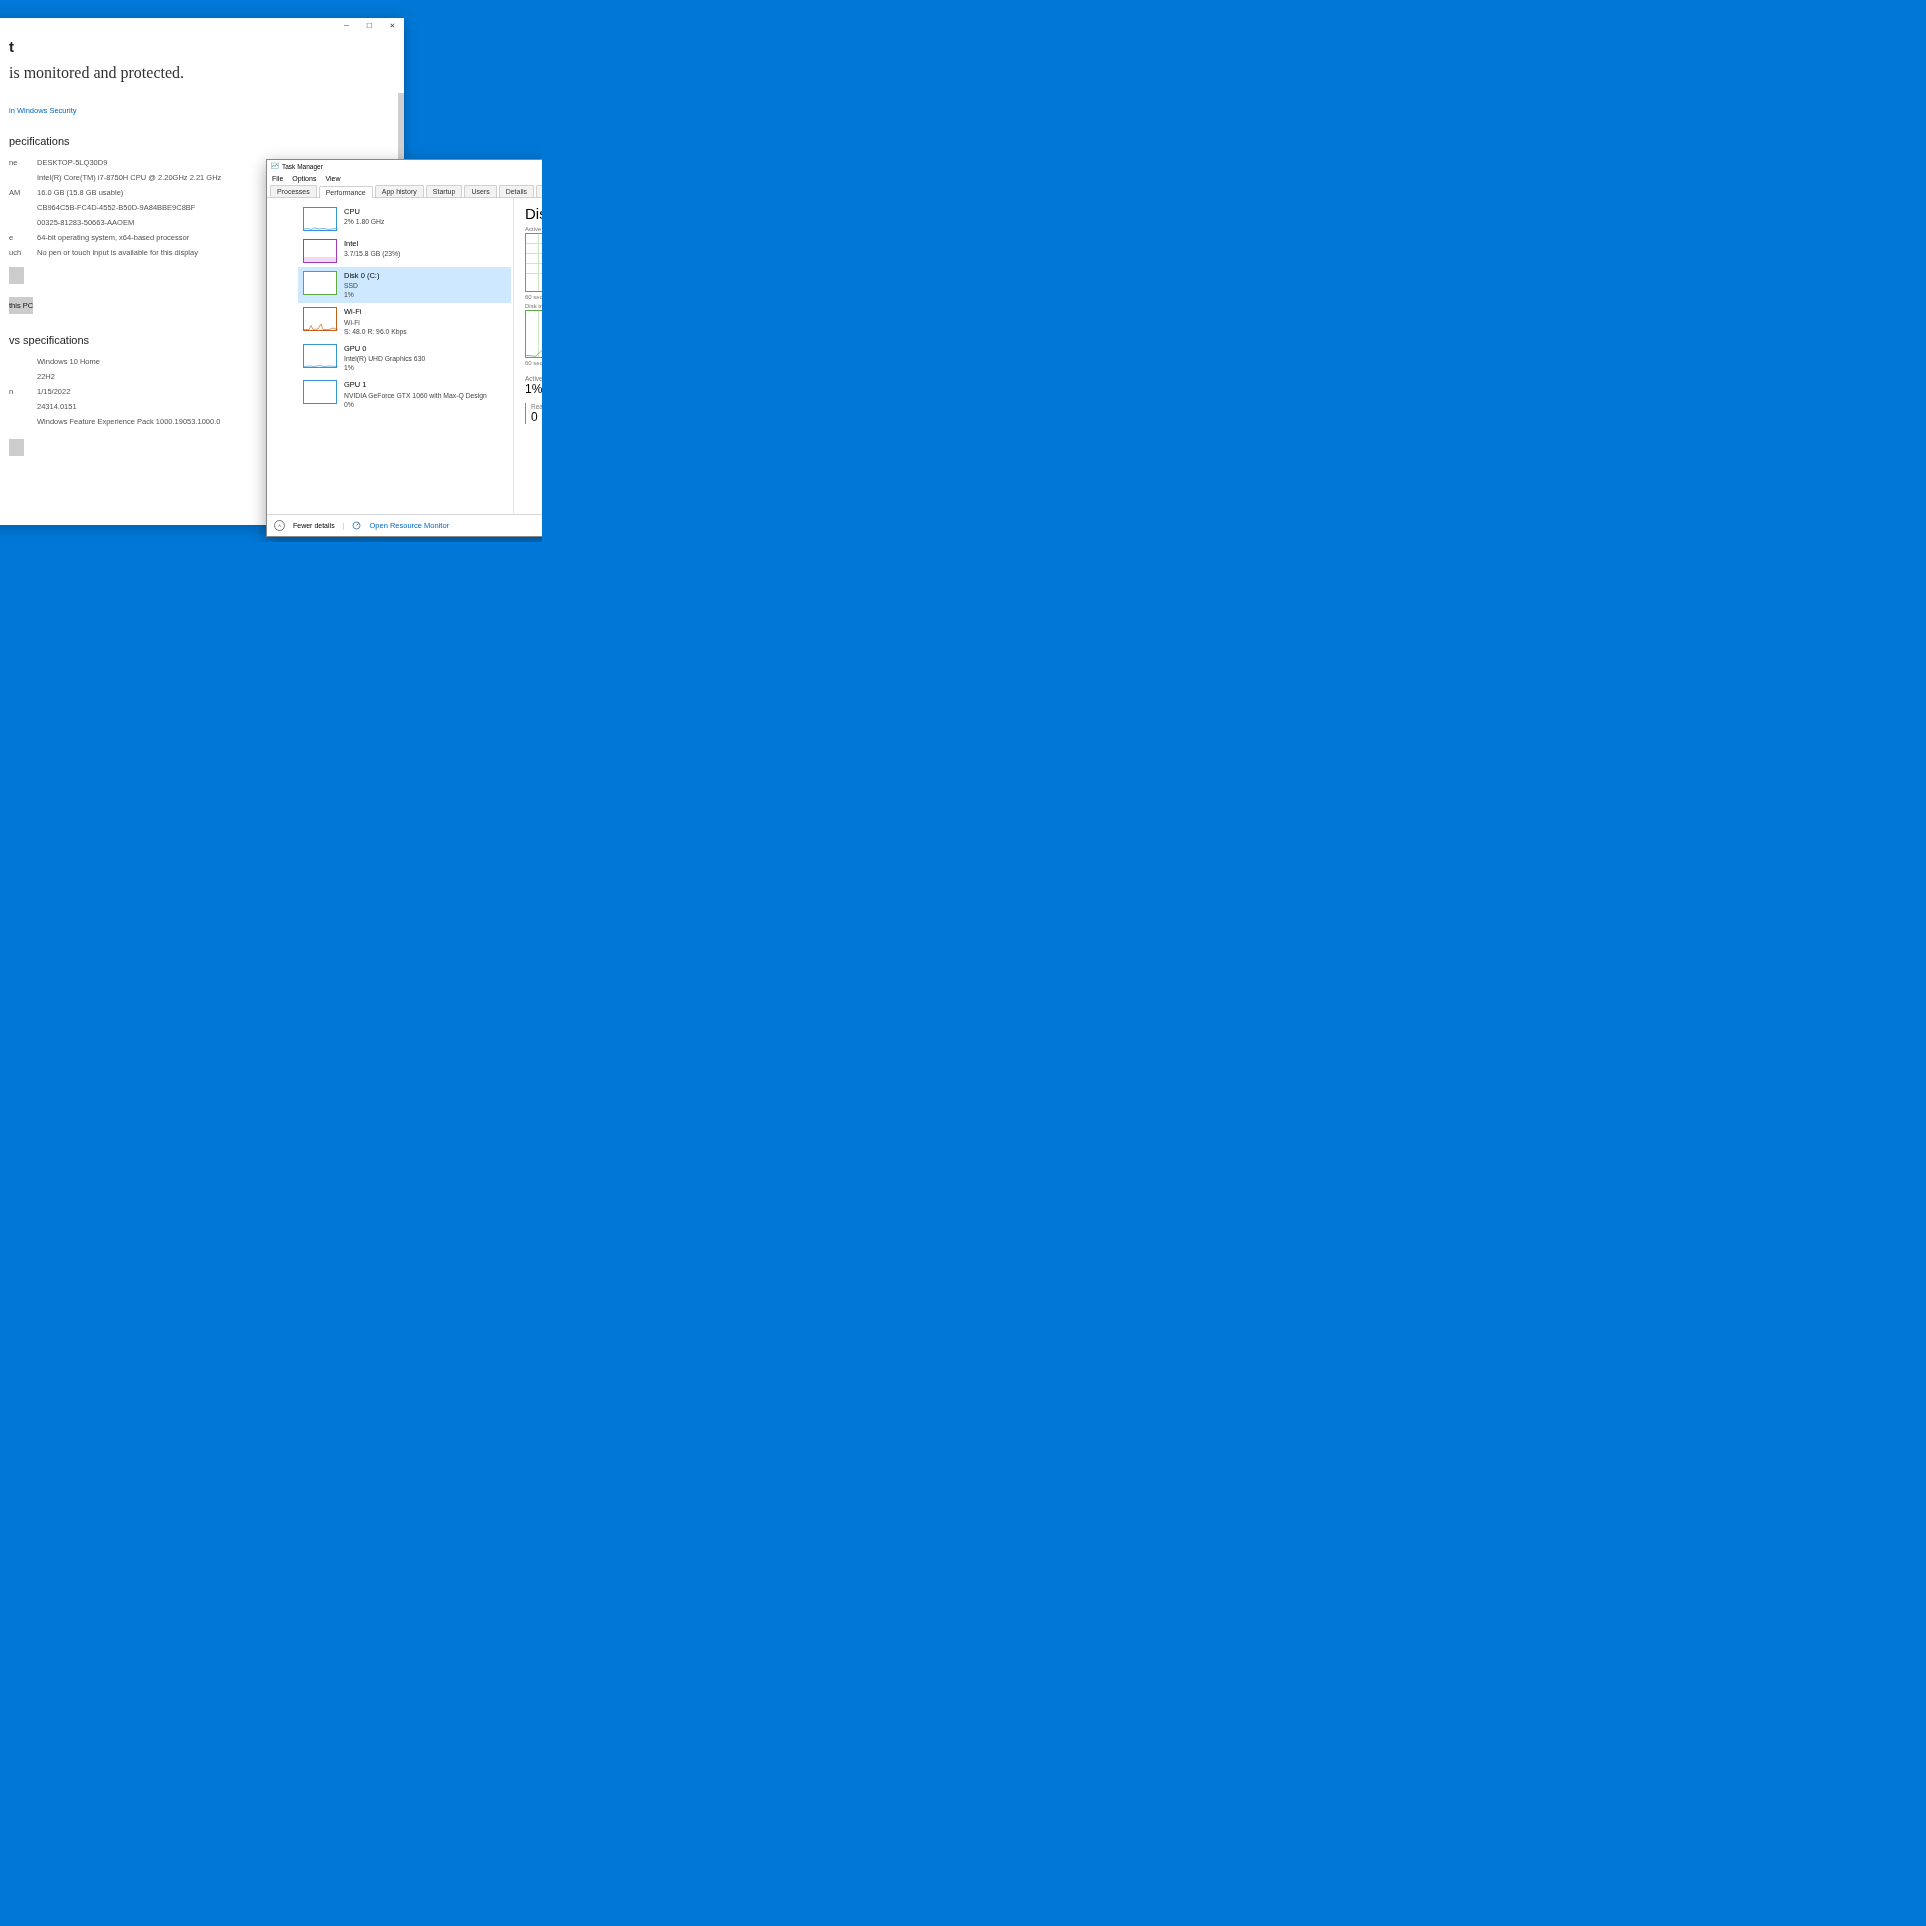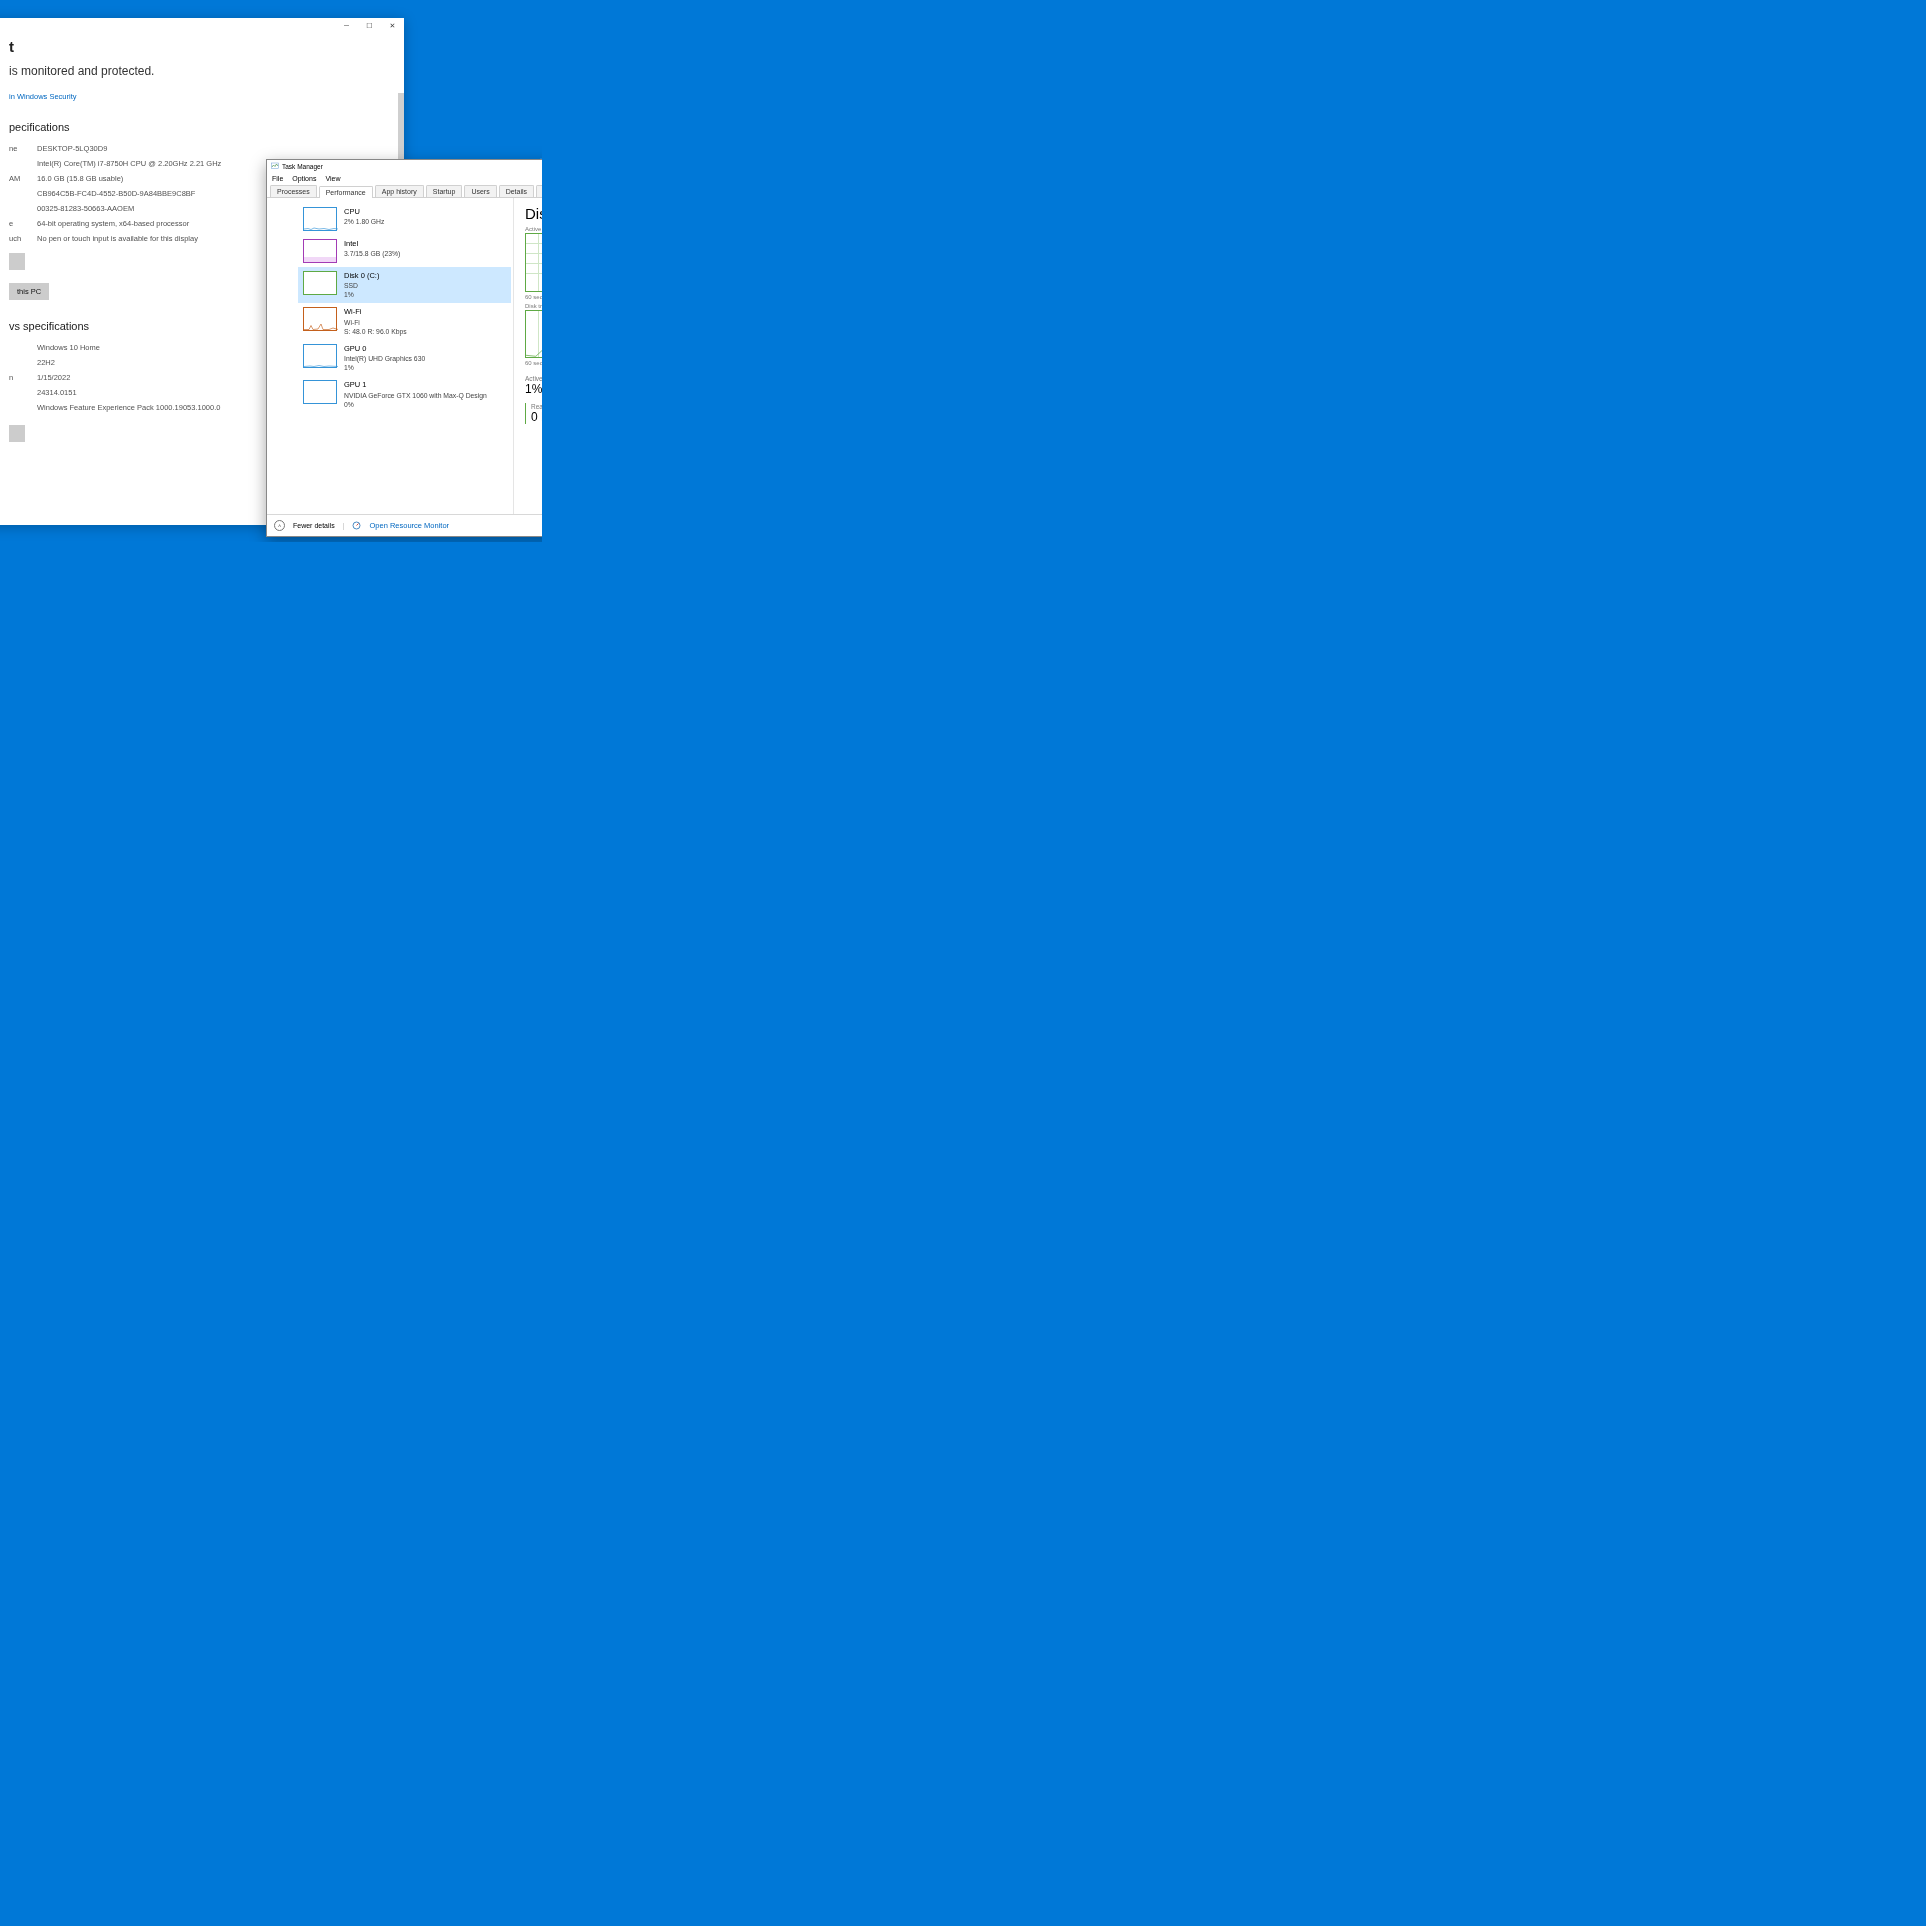--- a/index.html
+++ b/index.html
@@ -38,35 +38,35 @@
   }
   .win-ctl button {
     width: 23px; height: 16px;
     border: none; background: transparent;
     font-size: 7px; color: #444;
     display:flex;align-items:center;justify-content:center;
   }
   .settings-body { padding: 20px 0 0 149px; color:#202020; }
   .big-t { font-size: 15px; font-weight: 600; margin-bottom: 9px; }
   .sec-sub {
-    font-size: 12px; color:#333; margin-bottom: 14px;
+    font-size: 16px; color:#333; margin-bottom: 24px; font-family: Liberation Serif, serif;
   }
   .link-blue { color:#0067c0; font-size:7.5px; }
   .sec-h { font-size:11px; font-weight:400; margin: 20px 0 11px; }
   .spec-row { display:flex; margin-bottom:6px; font-size:7.5px; color:#525252;}
   .spec-row .lab { width:28px; flex:0 0 28px; }
   .scrollbar-fake {
     position:absolute; right:0; top:75px; width:6px; height:100px;
     background:#cfcfcf;
   }
   .grey-btn {
     display:inline-block;
     background:#ccc; border:none;
     font-size:7.5px; color:#111;
-    padding:3px 8px; margin-top:4px; height:17px;
+    padding:3px 0; margin-top:4px; height:17px;
     cursor:default;
   }
   .grey-btn.stub { min-width:15px; height:17px; background:#ccc; }
 
   
   .taskman {
     position: absolute;
     left: 266px; top: 159px;
     width: 451px; height: 378px;
     background:#fff;

